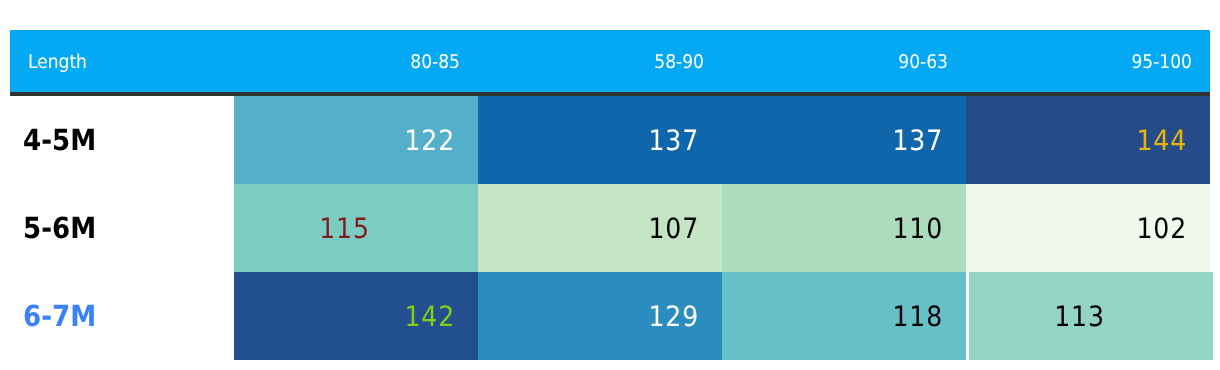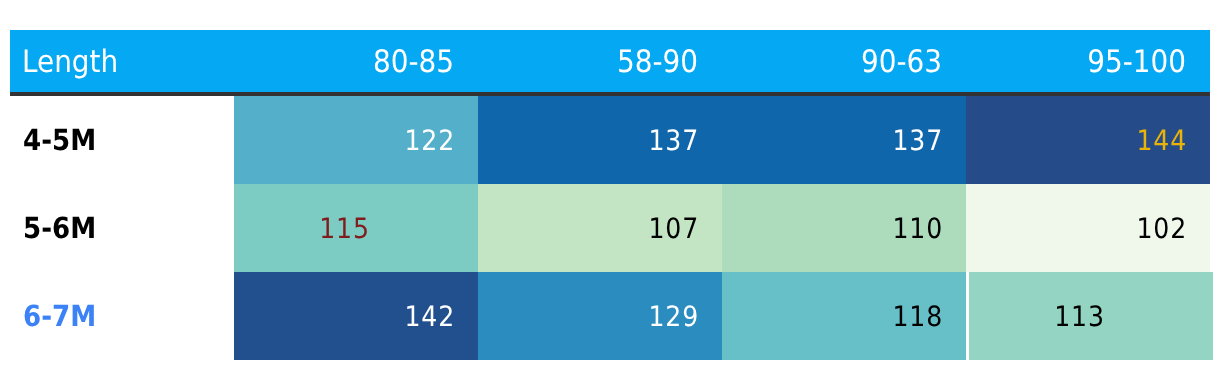--- a/index.html
+++ b/index.html
@@ -13,21 +13,21 @@
   }
   #root { position:relative; width:1220px; height:370px; }
   
   .hdr-cell, .rowlab, .cell { will-change:transform; }
 
   
   .hdr-bar   { position:absolute; left:10px; top:30px; width:1200px; height:62px; background:#05A8F3; }
   .hdr-rule  { position:absolute; left:10px; top:92px; width:1200px; height:4px;  background:#333333; }
 
   .hdr-cell  { position:absolute; top:32px; height:61px; line-height:61px;
-               color:#ffffff; font-size:31px; white-space:nowrap; }
+               color:#ffffff; font-size:19px; white-space:nowrap;margin-left:6px; }
   .hdr-label { left:22px; text-align:left; }
   .hdr-num   { text-align:right; padding-right:24px; box-sizing:border-box; }
 
   
   .rowlab { position:absolute; left:23px; width:200px; height:88px; line-height:88px;
             color:#000000; font-weight:bold; font-size:29px; white-space:nowrap; }
 
   
   .cell { position:absolute; width:244px; height:88px; line-height:90px;
           text-align:right; padding-right:23px; box-sizing:border-box;
@@ -55,18 +55,18 @@
   <div class="cell" style="left: 234px; top: 96px; background: rgb(83, 175, 202); color: rgb(255, 255, 255);">122</div>
   <div class="cell" style="left: 478px; top: 96px; background: rgb(15, 102, 171); color: rgb(255, 255, 255);">137</div>
   <div class="cell" style="left: 722px; top: 96px; background: rgb(16, 102, 170); color: rgb(255, 255, 255);">137</div>
   <div class="cell" style="left: 966px; top: 96px; background: rgb(37, 76, 137); color: #eab308;">144</div>
 
   <div class="cell" style="left: 234px; top: 184px; background: rgb(125, 204, 196); color: #7f1d1d; text-align: center;">115</div>
   <div class="cell" style="left: 478px; top: 184px; background: rgb(196, 229, 196); color: rgb(0, 0, 0);">107</div>
   <div class="cell" style="left: 722px; top: 184px; background: rgb(172, 220, 188); color: rgb(0, 0, 0);">110</div>
   <div class="cell" style="left: 966px; top: 184px; background: rgb(239, 248, 235); color: rgb(0, 0, 0); padding-left: 32px;">102</div>
 
-  <div class="cell" style="left: 234px; top: 272px; background: rgb(34, 80, 143); color: #ffffff;">142</div>
+  <div class="cell" style="left: 234px; top: 272px; background: rgb(34, 80, 143); color: #84cc16;">142</div>
   <div class="cell" style="left: 478px; top: 272px; background: rgb(43, 140, 191); color: rgb(255, 255, 255);">129</div>
   <div class="cell" style="left: 722px; top: 272px; background: rgb(103, 191, 200); color: rgb(0, 0, 0);">118</div>
   <div class="cell" style="left: 969px; top: 272px; background: rgb(148, 212, 194); color: rgb(0, 0, 0); text-align: center;">113</div>
 
 </div>
 
 </body></html>

